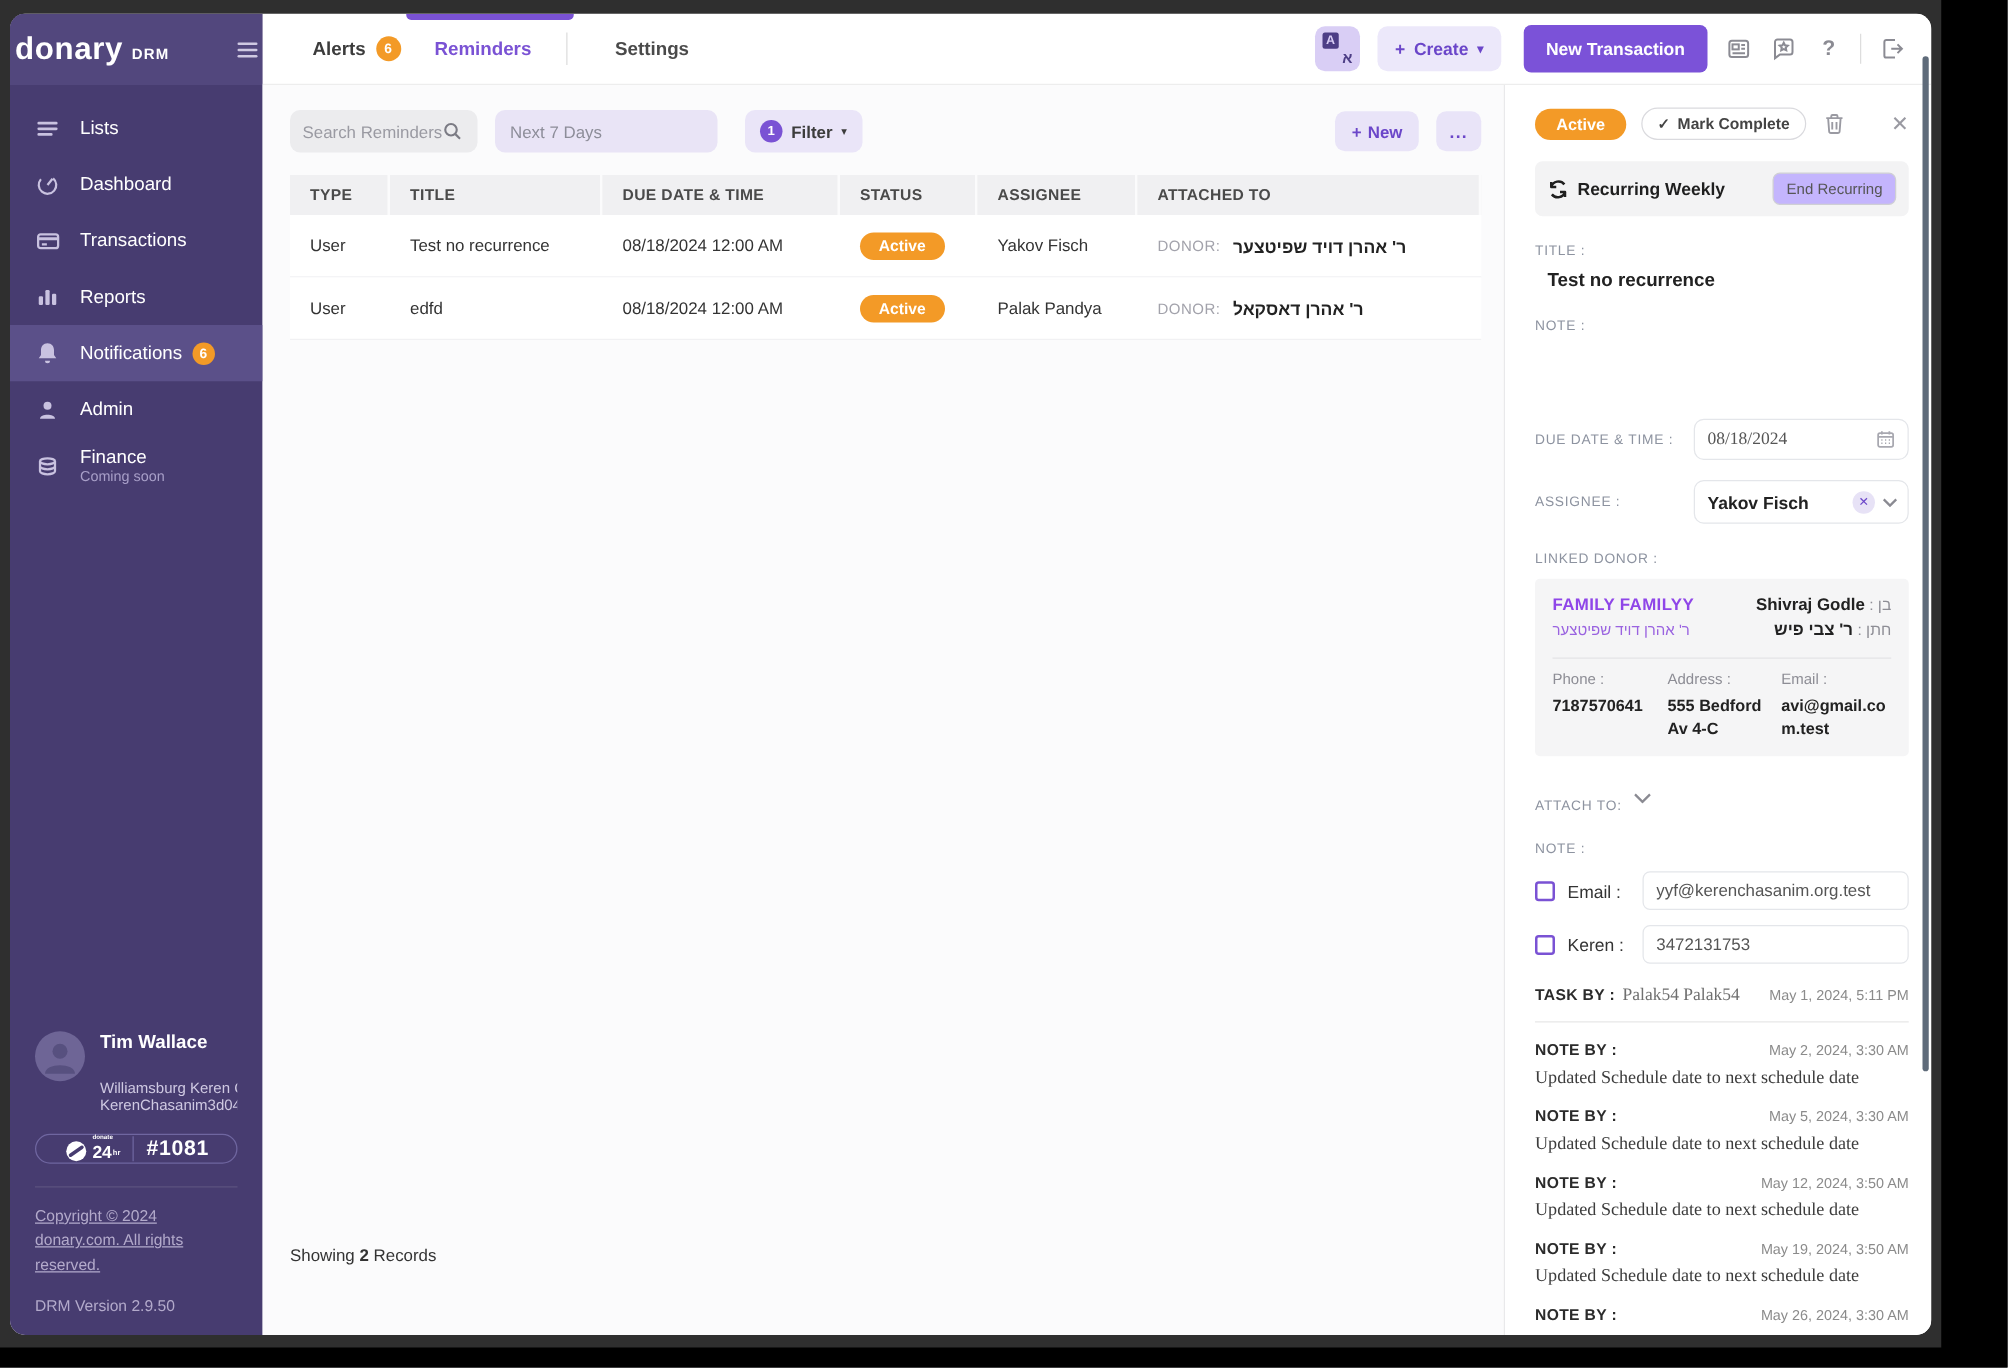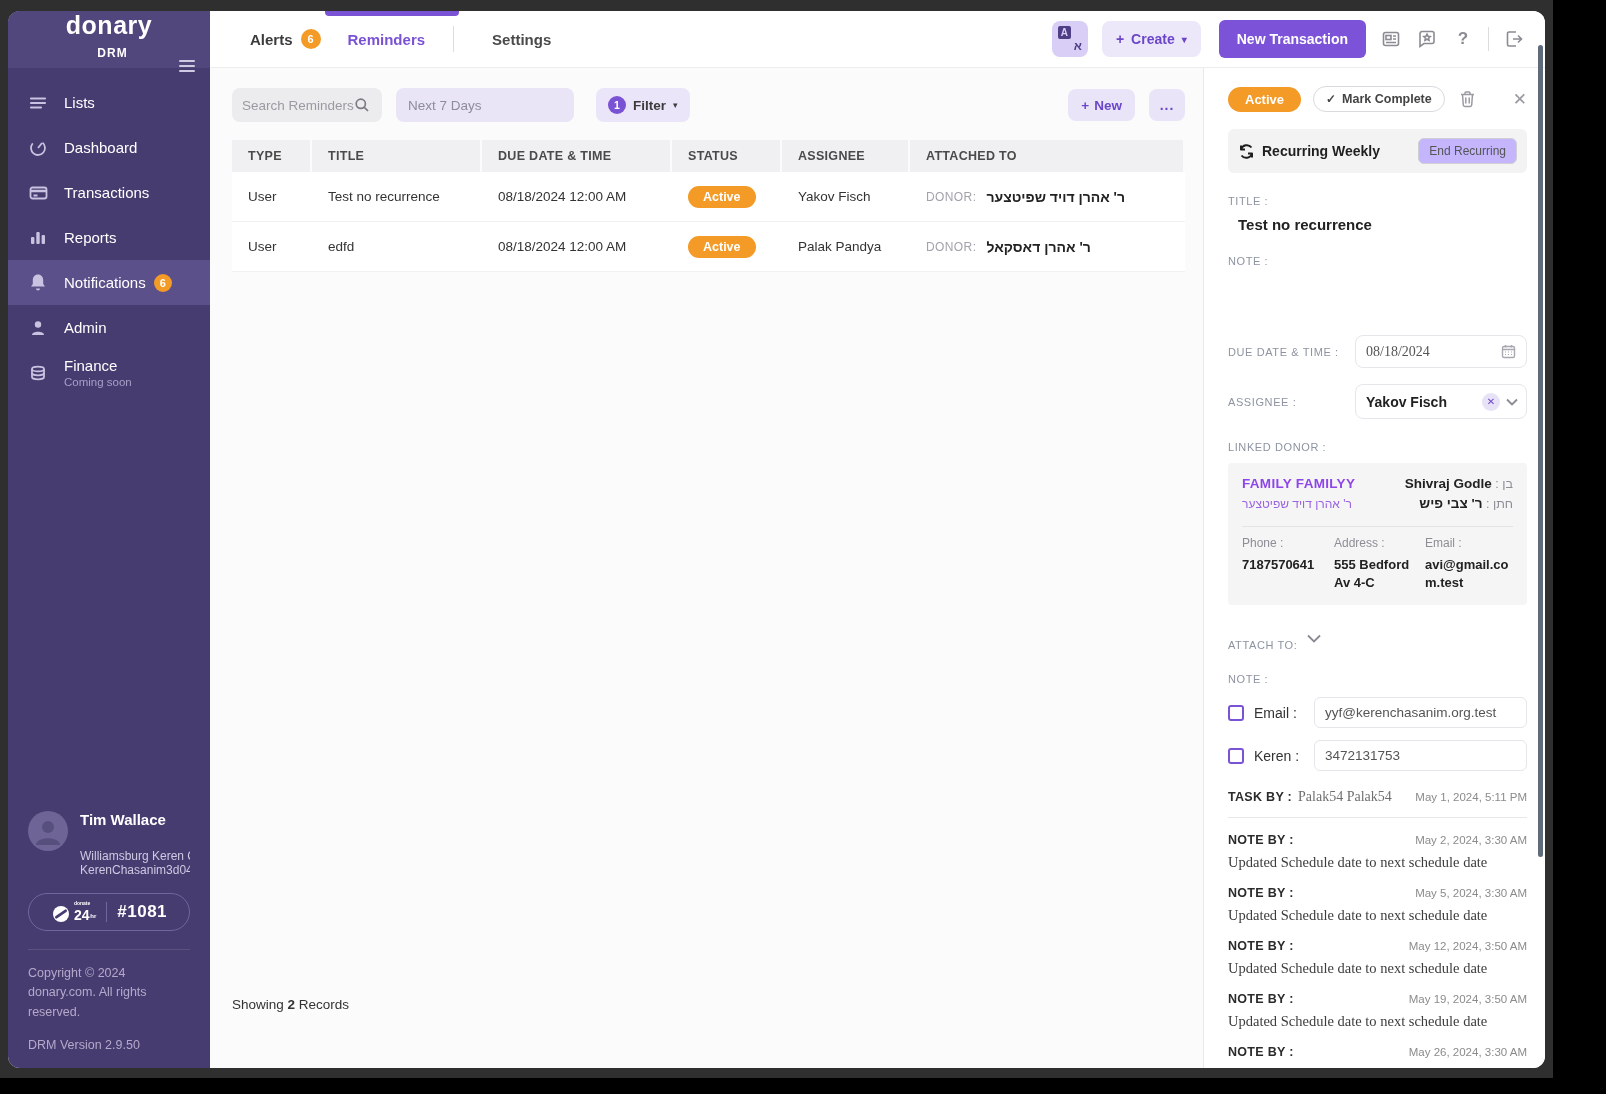--- a/index.html
+++ b/index.html
@@ -2,21 +2,21 @@
 <html><head>
 <meta charset="utf-8">
 <style>
   * { margin:0; padding:0; box-sizing:border-box; }
   html,body { width:1606px; height:1094px; background:#000; font-family:"Liberation Sans", sans-serif; }
   .desktop { position:absolute; left:0; top:0; width:1553px; height:1078px; background:#2f2f2f; }
   .app { position:absolute; left:8px; top:11px; width:1537px; height:1057px; background:#fff; border-radius:12px; overflow:hidden; display:flex; }
 
   
   .sidebar { width:202px; background:#473c70; display:flex; flex-direction:column; flex-shrink:0; color:#fff; }
-  .sidebar-header { height:57px; background:#52477d; display:flex; align-items:center; padding:0 15px; flex-shrink:0;flex-direction:column; }
+  .sidebar-header { height:57px; background:#52477d; display:flex; align-items:center; padding:0 4px; flex-shrink:0; }
   .logo-main { font-size:25px; font-weight:bold; letter-spacing:.5px; }
   .logo-sub { font-size:12px; font-weight:bold; letter-spacing:1px; margin-left:7px; margin-top:6px; }
   .hamburger { margin-left:auto; cursor:pointer; display:flex; flex-direction:column; gap:3px; }
   .hamburger i { display:block; width:16px; height:2px; background:#cfc9e2; border-radius:1px; }
   .nav { margin-top:12px; }
   .nav-item { height:45px; display:flex; align-items:center; padding:0 20px; cursor:pointer; }
   .nav-item.active { background:#5b5089; }
   .nav-icon { width:20px; height:20px; margin-right:16px; display:flex; align-items:center; justify-content:center; color:#c9c2e0; }
   .nav-icon svg { stroke:#c9c2e0; fill:none; stroke-width:1.8; }
   .nav-icon svg .fill { fill:#c9c2e0; stroke:none; }
@@ -24,29 +24,29 @@
   .nav-badge { margin-left:8px; background:#f39a27; color:#fff; font-size:11px; font-weight:bold; min-width:18px; height:18px; border-radius:9px; display:flex; align-items:center; justify-content:center; padding:0 5px; }
   .nav-sub { font-size:11.5px; color:#a89fc8; margin-top:2px; }
   .nav-text-col { display:flex; flex-direction:column; }
 
   .sidebar-bottom { margin-top:auto; padding:0 20px 16px 20px; }
   .user-row { display:flex; align-items:flex-start; gap:12px; margin-bottom:16px; }
   .avatar { width:40px; height:40px; border-radius:50%; background:#6e6596; flex-shrink:0; display:flex; align-items:center; justify-content:center; overflow:hidden; }
   .user-info { overflow:hidden; }
   .user-name { font-size:15px; font-weight:bold; color:#fff; margin-bottom:21px; }
   .user-org { font-size:12px; color:#cfc9e2; white-space:nowrap; overflow:hidden; max-width:118px; }
-  .account-pill { border:1.5px solid #6f66a0; border-radius:22px; height:38px; display:flex; align-items:center; justify-content:center; gap:10px; margin-bottom:18px; }
+  .account-pill { border:1.5px solid #6f66a0; border-radius:22px; height:24px; display:flex; align-items:center; justify-content:center; gap:10px; margin-bottom:18px; }
   .d24 { display:flex; align-items:flex-end; color:#fff; }
   .d24-big { font-size:14px; font-weight:bold; line-height:1; }
   .d24-tiny { font-size:5px; font-weight:bold; display:block; text-align:right; }
   .d24-sup { font-size:6px; font-weight:bold; margin-bottom:5px; }
   .pill-divider { width:1px; height:20px; background:#6f66a0; }
   .account-num { font-size:17px; font-weight:600; color:#fff; letter-spacing:.5px; }
   .side-sep { height:1px; background:#5c527f; margin-bottom:14px; }
-  .copyright { font-size:12.5px; color:#b3aacb; line-height:1.55; margin-bottom:16px; }
+  .copyright { font-size:12.5px; color:#b3aacb; line-height:1.55; margin-bottom:16px;text-decoration:underline; }
   .version { font-size:12.5px; color:#b3aacb; }
 
   
   .main { flex:1; display:flex; flex-direction:column; overflow:hidden; position:relative; }
   .topbar { height:57px; background:#fff; border-bottom:1px solid #ededed; display:flex; align-items:center; padding:0 20px 0 0; position:relative; flex-shrink:0; }
   .tab-indicator { position:absolute; top:0; left:115px; width:134px; height:5px; background:#7a52d4; border-radius:0 0 4px 4px; }
   .tabs { display:flex; align-items:center; margin-left:40px; }
   .tab { font-size:15px; font-weight:bold; color:#3c3c3c; cursor:pointer; display:flex; align-items:center; }
   .tab.active { color:#7a52d4; margin-left:27px; }
   .tab-badge { margin-left:8px; background:#f39a27; color:#fff; font-size:11px; font-weight:bold; width:20px; height:20px; border-radius:50%; display:flex; align-items:center; justify-content:center; }

